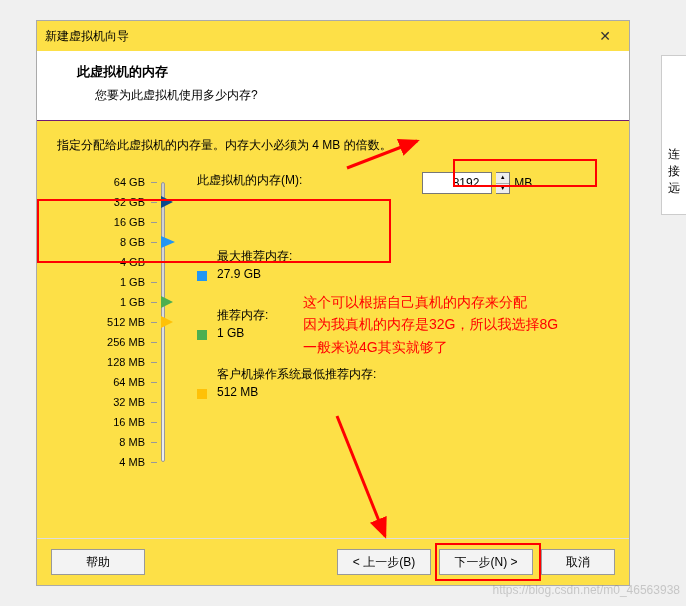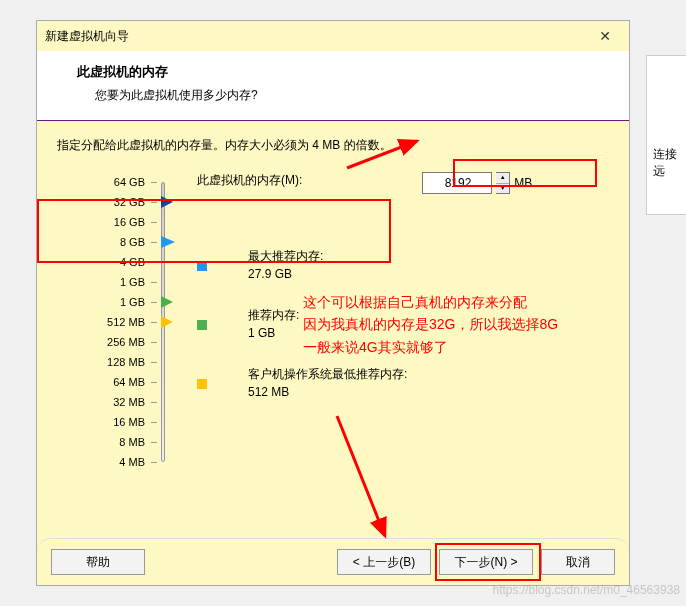--- a/index.html
+++ b/index.html
@@ -11,21 +11,21 @@
       height: 606px;
       position: relative;
       overflow: hidden;
     }
     .dialog {
       position: absolute;
       left: 36px;
       top: 20px;
       width: 594px;
       height: 566px;
-      background: #fef9c3;
+      background: #fde047;
       border: 1px solid #aaa;
       display: flex;
       flex-direction: column;
     }
     .titlebar {
       display: flex;
       align-items: center;
       height: 30px;
       padding: 0 8px;
     }
@@ -97,42 +97,42 @@
     .marker.green { border-left: 12px solid #4caf50; }
     .marker.yellow { border-left: 12px solid #ffc107; }
     .info-col { flex: 1; position: relative; }
     .mem-label-row { display: flex; align-items: flex-start; gap: 120px; margin-bottom: 4px; }
     .mem-input-wrap { display: inline-flex; align-items: center; gap: 4px; }
     .mem-input {
       width: 70px;
       height: 22px;
       border: 1px solid #777;
       text-align: right;
-      padding-right: 20px;
+      padding-right: 12px;
       font-size: 12px;
     }
     .spinner {
       display: inline-flex;
       flex-direction: column;
       border: 1px solid #777;
       border-left: none;
       height: 22px;
       width: 14px;
     }
     .spinner div {
       flex: 1;
       font-size: 6px;
       line-height: 9px;
       text-align: center;
       cursor: pointer;
       background: #eee;
     }
     .spinner div:first-child { border-bottom: 1px solid #aaa; }
     .rec-block { margin-top: 54px; }
-    .rec-row { display: flex; align-items: center; margin-bottom: 26px; gap: 31px; }
+    .rec-row { display: flex; align-items: flex-end; margin-bottom: 26px; }
     .rec-row .sq {
       width: 10px; height: 10px; margin-top: 2px; margin-right: 10px;
     }
     .sq.blue { background: #2196f3; }
     .sq.green { background: #4caf50; }
     .sq.yellow { background: #ffc107; }
     .rec-text { font-size: 12px; }
     .rec-text .val { margin-top: 2px; }
     .annotation-red {
       position: absolute;
@@ -147,37 +147,36 @@
       border: 2px solid #ff0000;
       pointer-events: none;
     }
     .arrow-svg { position: absolute; pointer-events: none; }
     .footer {
       border-top: 1px solid #ddd;
       padding: 10px 14px;
       display: flex;
       align-items: center;
       gap: 8px;
-      border-radius: 14px;
     }
     .btn {
       height: 26px;
       min-width: 94px;
       border: 1px solid #999;
       background: #f3f3f3;
       font-size: 12px;
       cursor: pointer;
       padding: 0 8px;
     }
     .spacer { flex: 1; }
     .side-frag {
       position: absolute;
       right: 0;
       top: 55px;
-      width: 40px;
+      width: 25px;
       height: 160px;
       background: #fff;
       border: 1px solid #ccc;
       border-right: none;
       padding-top: 90px;
       font-size: 12px;
       text-align: left;
       padding-left: 6px;
     }
     .watermark {

